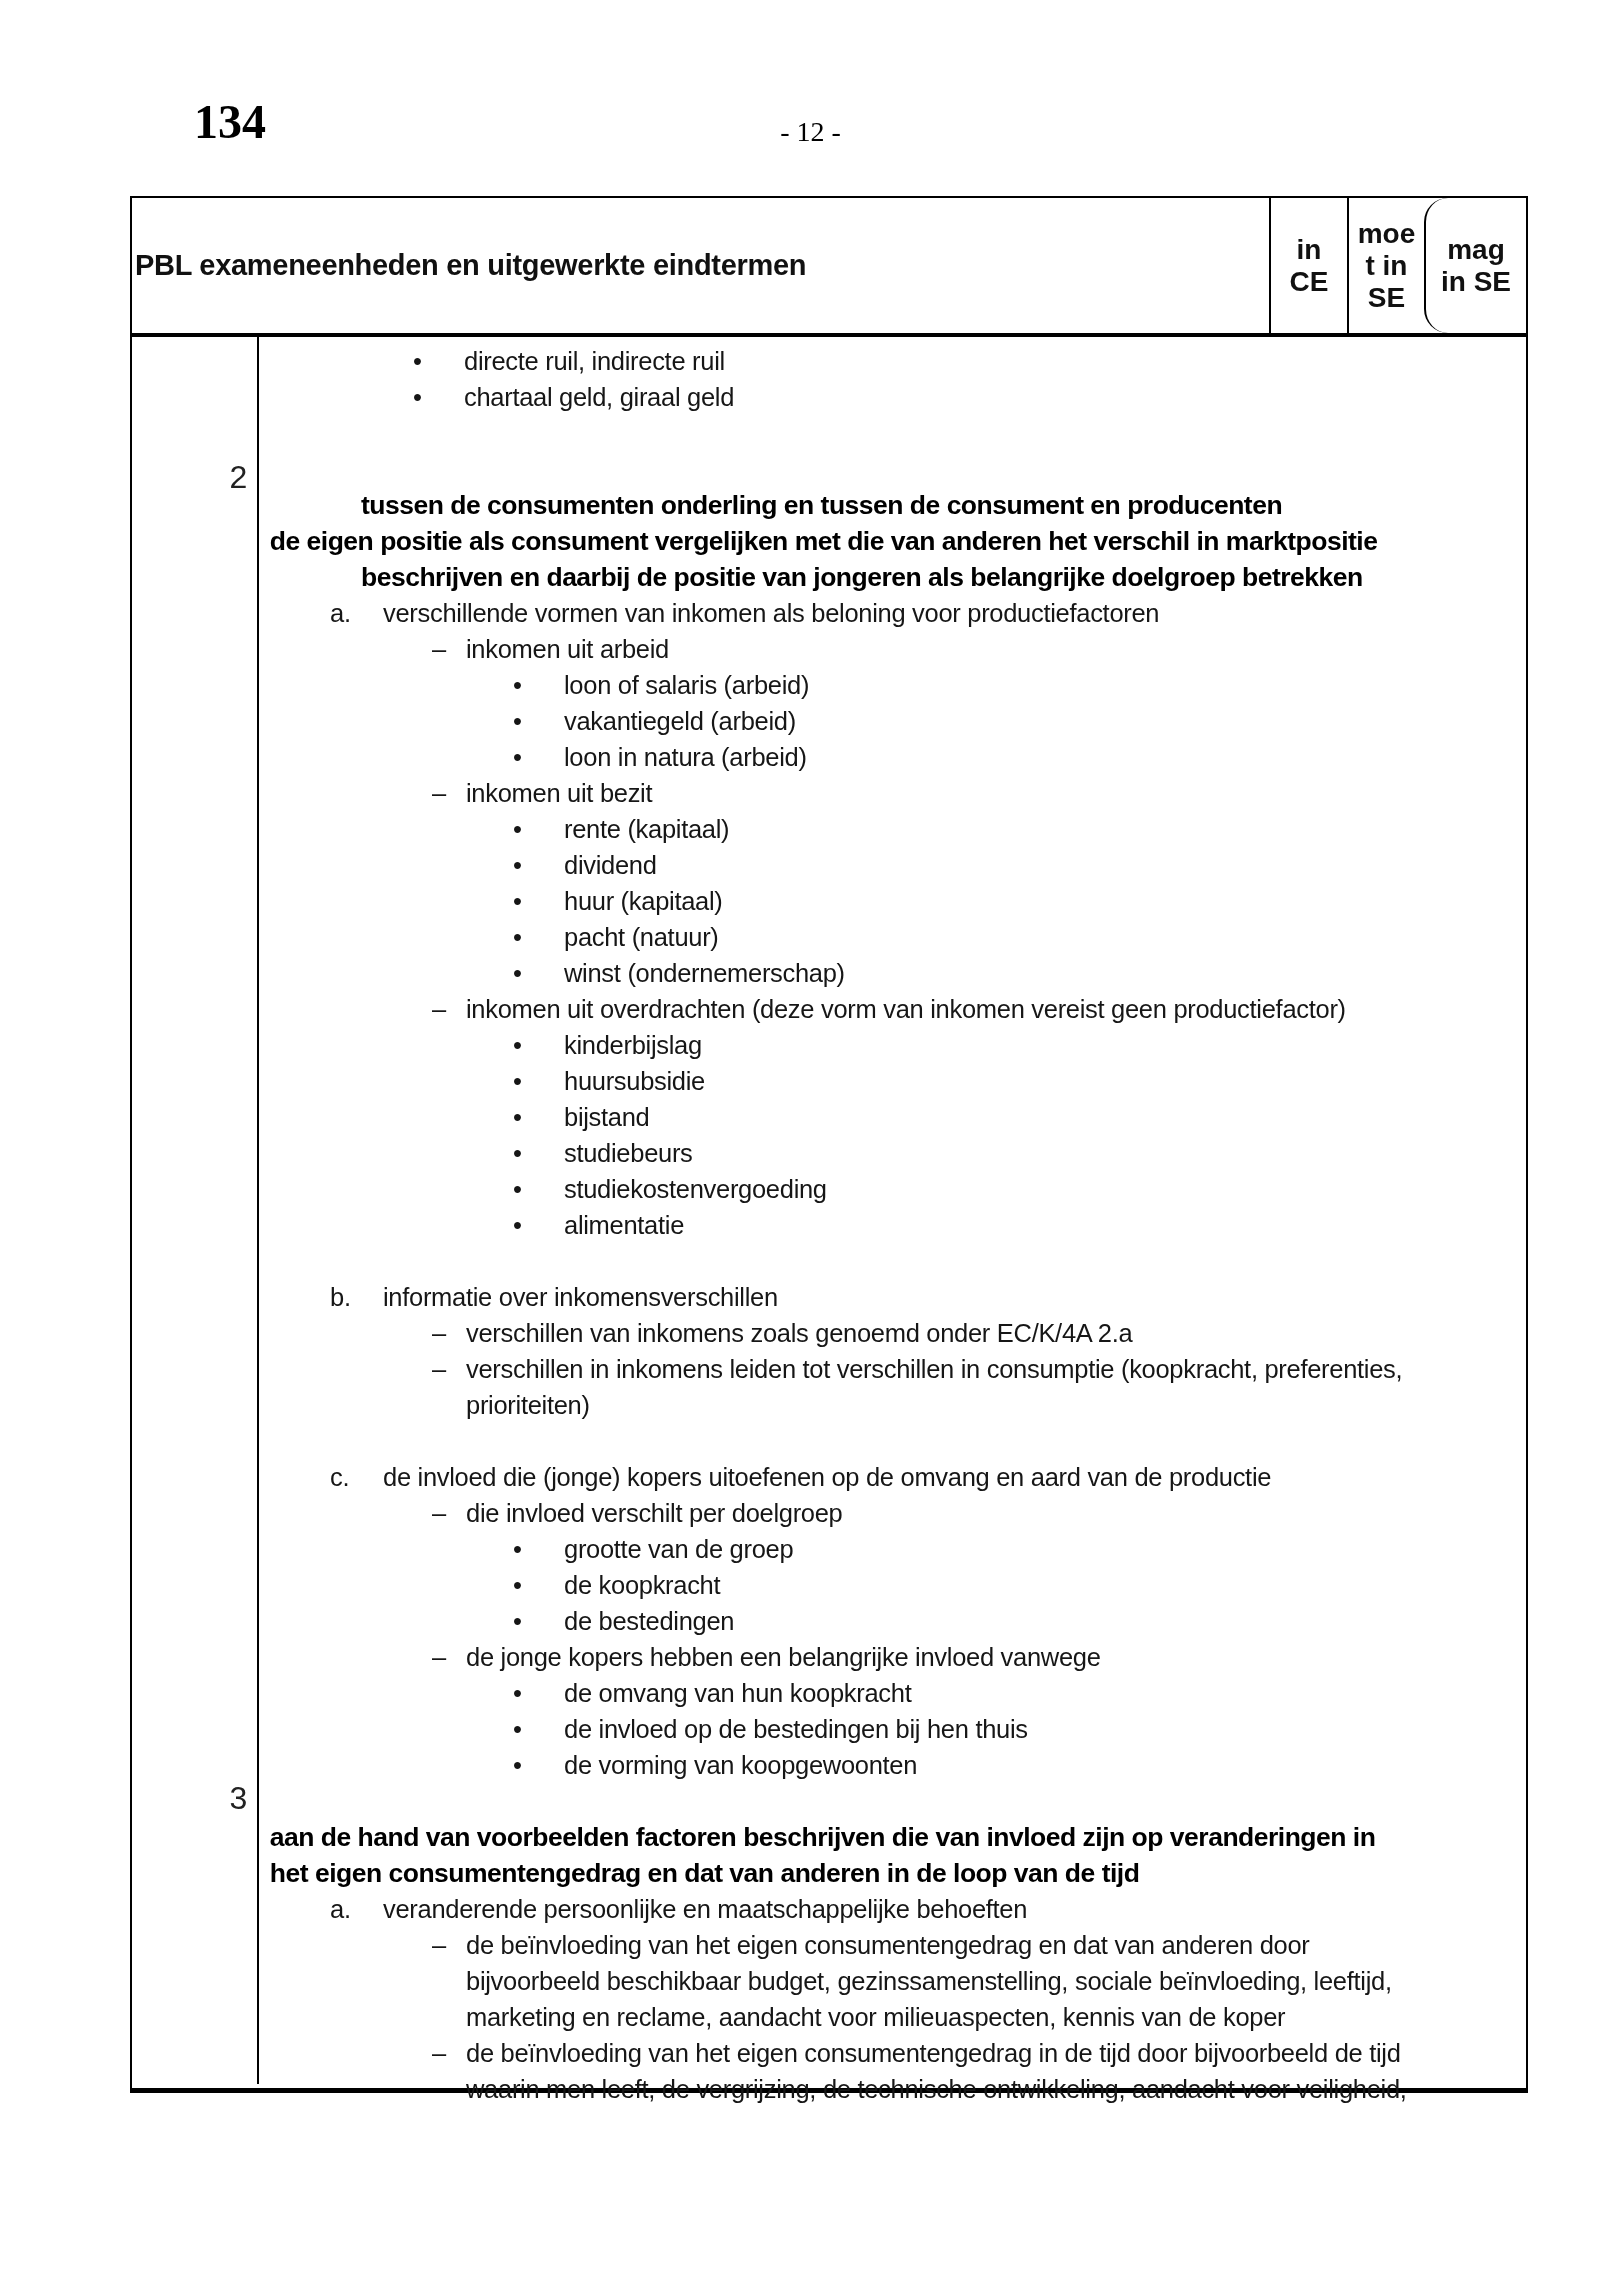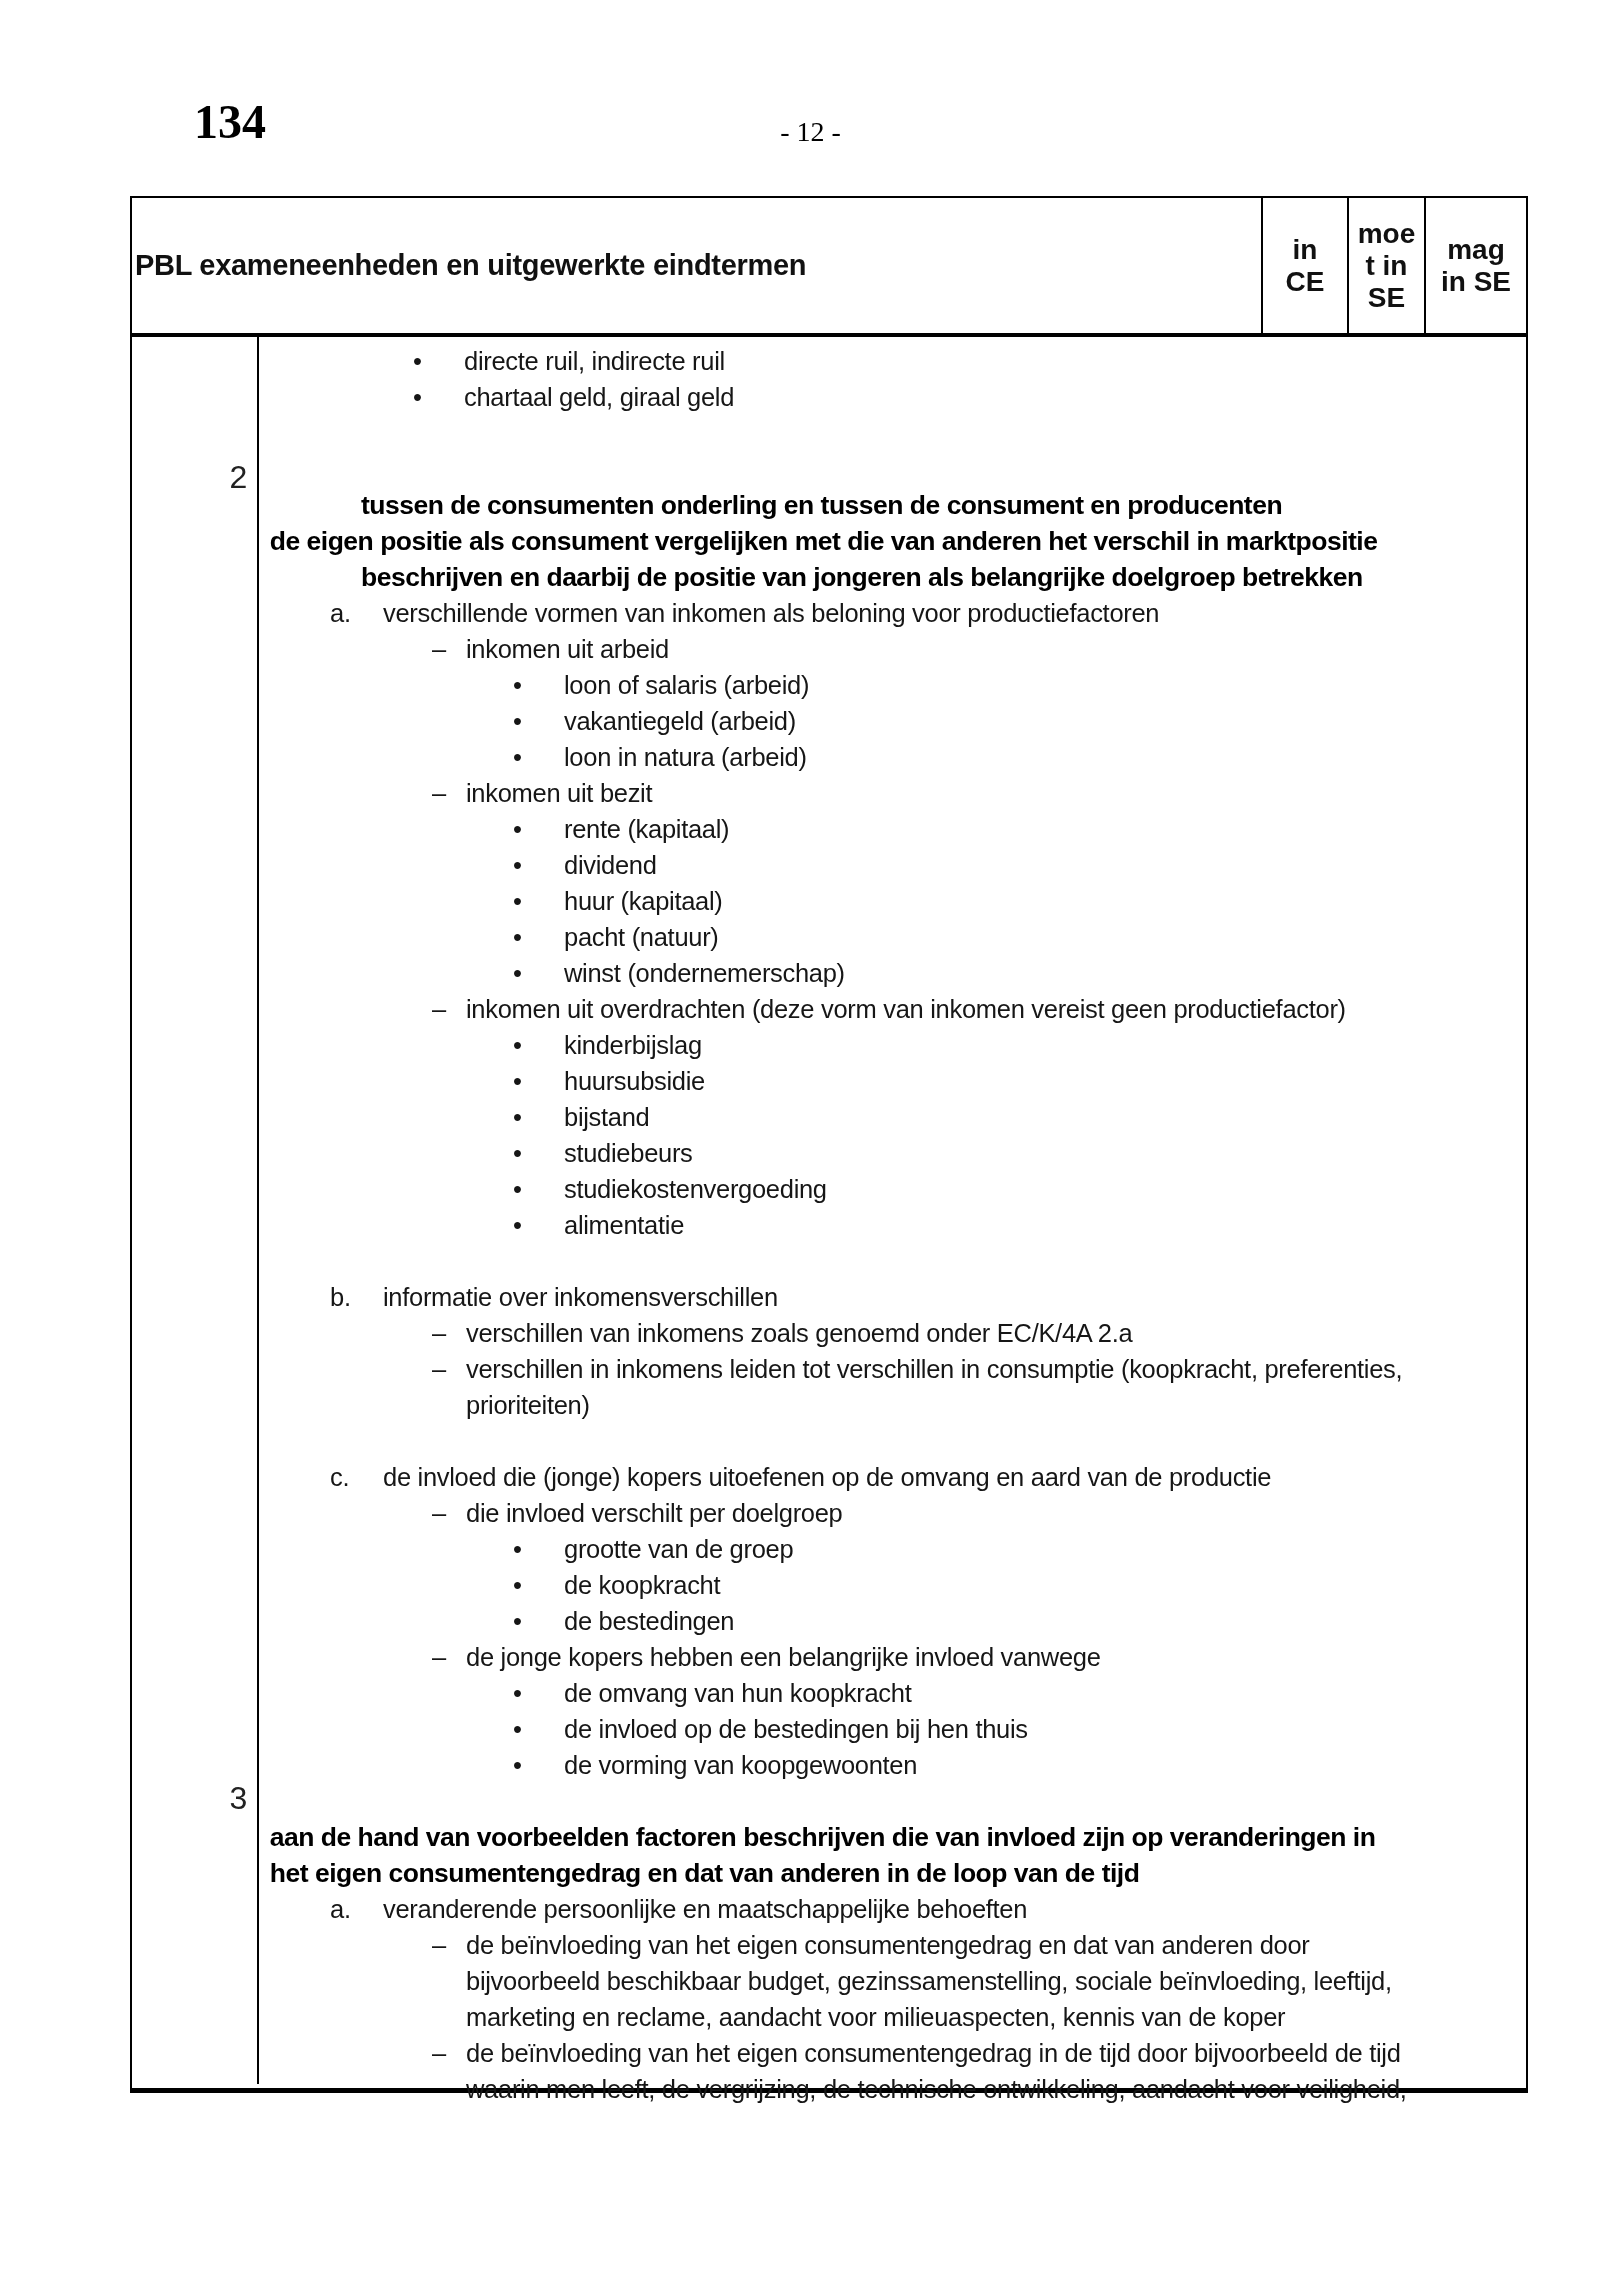--- a/index.html
+++ b/index.html
@@ -40,23 +40,23 @@
     flex:1;display:flex;align-items:center;
     padding-left:3px;box-sizing:border-box;
     font-weight:bold;font-size:29px;letter-spacing:-0.3px;
   }
   .th-col{
     display:flex;align-items:center;justify-content:center;
     border-left:2.9px solid #000;box-sizing:border-box;
     font-weight:bold;font-size:28px;line-height:32px;
     text-align:center;white-space:pre-line;
   }
-  .th-ce{width:86px;}
+  .th-ce{width:78px;}
   .th-moet{width:77px;}
-  .th-mag{width:102px;}
+  .th-mag{width:102px;border-radius:24px;}
   .tbody{
     position:relative;display:flex;
     height:1747px;box-sizing:border-box;
   }
   .numcol{
     position:relative;width:127px;box-sizing:border-box;
     border-right:2.9px solid #000;
   }
   .rownum{
     position:absolute;right:9.8px;

